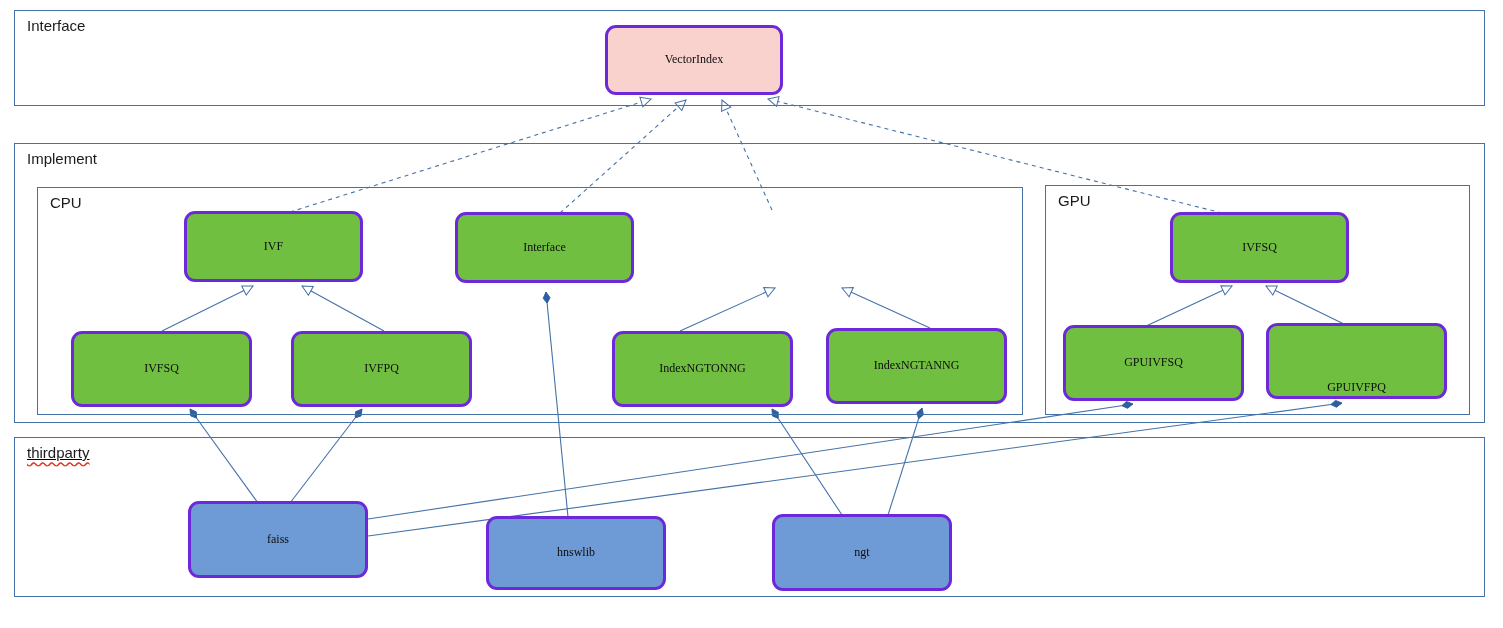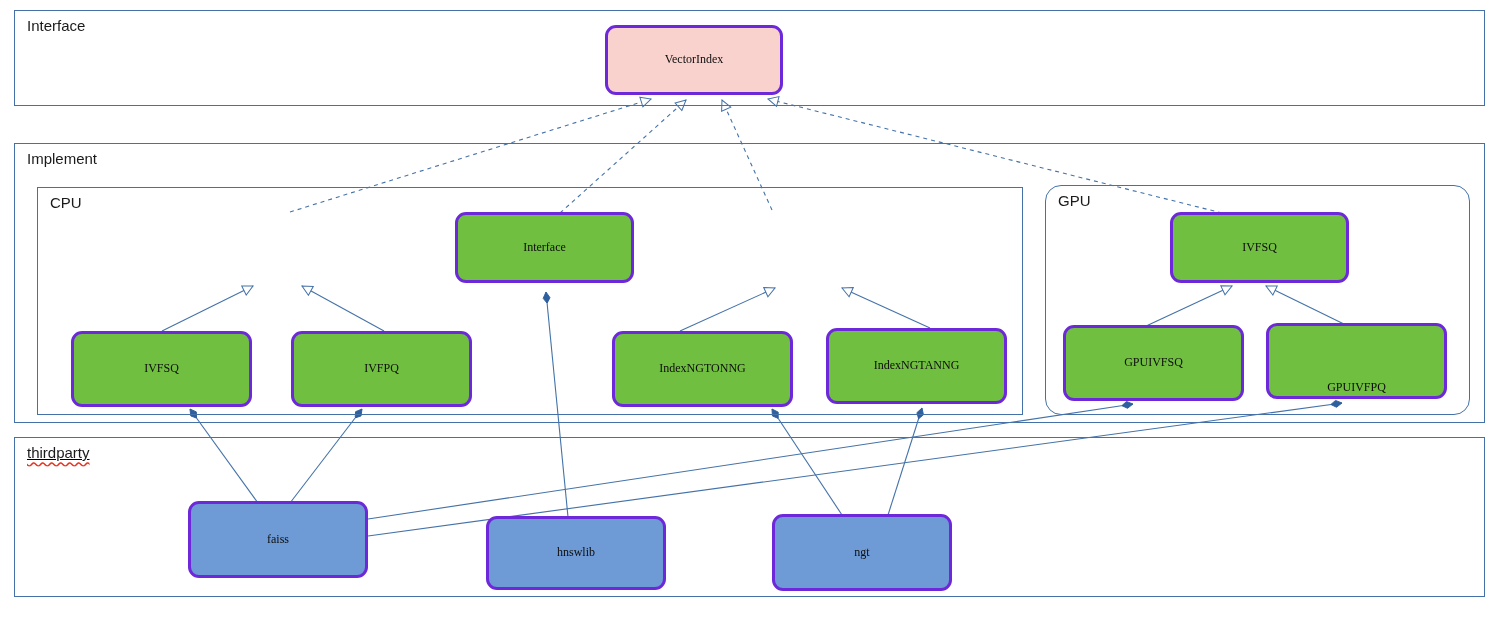--- a/index.html
+++ b/index.html
@@ -80,33 +80,36 @@
   </div>
 
   <div class="group" style="left:14px;top:143px;width:1471px;height:280px;">
     <span class="glabel">Implement</span>
   </div>
 
   <div class="group" style="left:37px;top:187px;width:986px;height:228px;">
     <span class="glabel">CPU</span>
   </div>
 
-  <div class="group" style="left:1045px;top:185px;width:425px;height:230px;border-radius:16px;">
+  <div class="group" style="left:1045px;top:185px;width:425px;height:230px;">
     <span class="glabel">GPU</span>
   </div>
 
   <div class="group" style="left:14px;top:437px;width:1471px;height:160px;">
     <span class="glabel misspelled">thirdparty</span>
     <span class="squiggle" style="top:8px;">thirdparty</span>
   </div>
 
   <div class="node iface" style="left:605px;top:25px;width:178px;height:70px;">
     <span>VectorIndex</span>
   </div>
 
+  <div class="node impl" style="left:184px;top:211px;width:179px;height:71px;">
+    <span>IVF</span>
+  </div>
 
   <div class="node impl" style="left:455px;top:212px;width:179px;height:71px;">
     <span>Interface</span>
   </div>
 
 
   <div class="node impl" style="left:1170px;top:212px;width:179px;height:71px;">
     <span>IVFSQ</span>
   </div>
 

